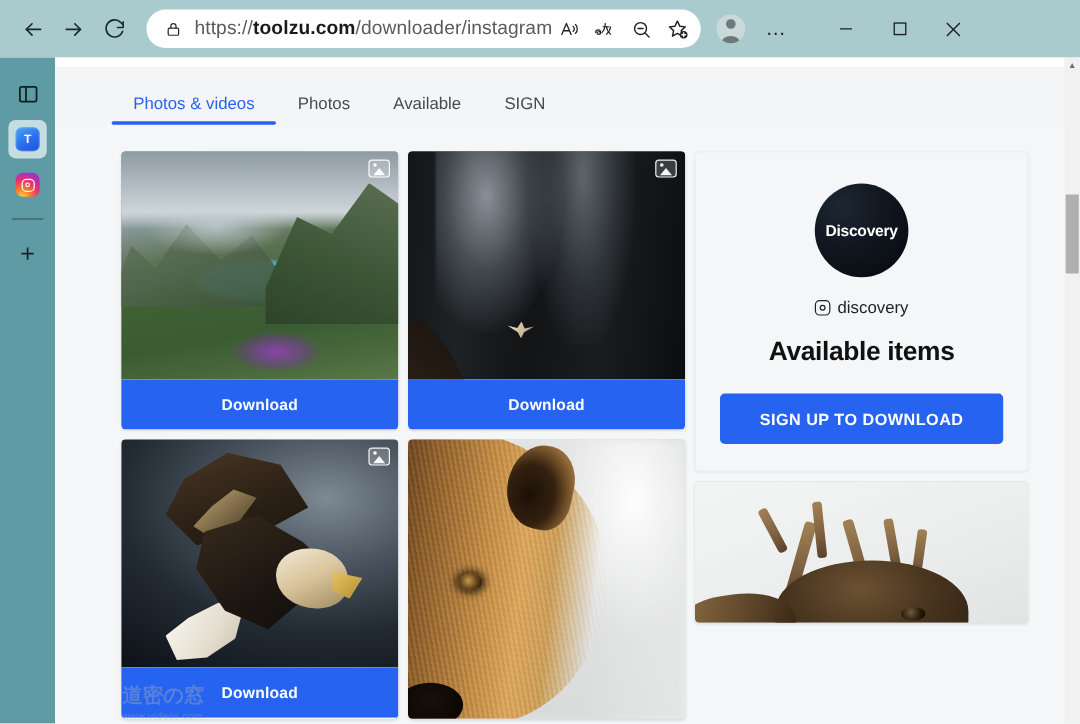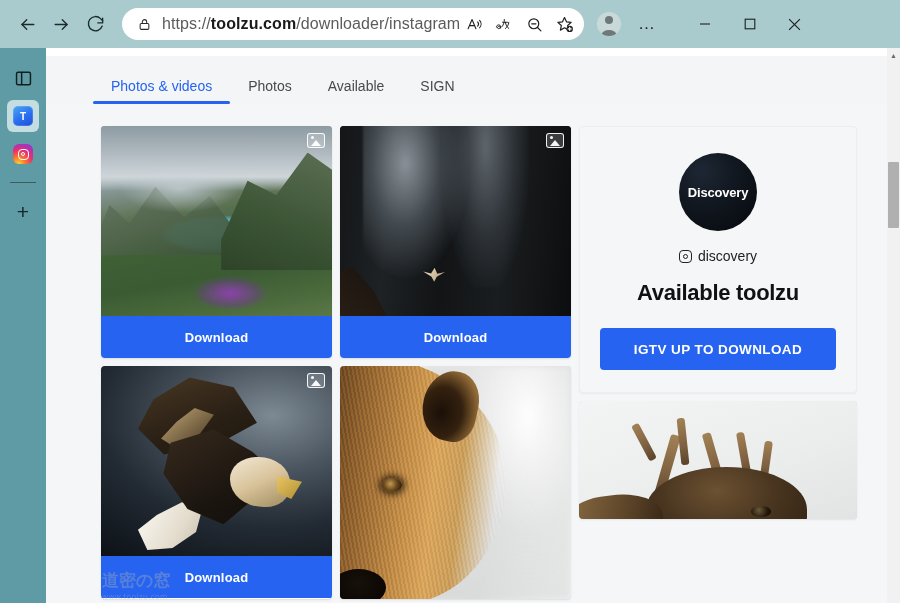--- a/index.html
+++ b/index.html
@@ -680,22 +680,22 @@
             <div class="info-card">
               <div class="ava">
                 <span class="ava-text">Discovery</span>
               </div>
               <div class="handle">
                 <span class="ig-glyph">
                     <i></i>
                   </span>
                 <span>discovery</span>
               </div>
-              <div class="avail-title">Available toolzu</div>
-              <div class="signup-btn">IGTV UP TO DOWNLOAD</div>
+              <div class="avail-title">Available items</div>
+              <div class="signup-btn">SIGN UP TO DOWNLOAD</div>
             </div>
 
             <div class="deer-card">
               <div class="thumb" style="height:118px">
                 <div class="img-deer">
                   <div class="antler" style="left:30%;bottom:16%;width:3.5%;height:56%;transform:rotate(16deg);"></div>
                   <div class="antler" style="left:22%;bottom:48%;width:3%;height:34%;transform:rotate(-28deg);"></div>
                   <div class="antler" style="left:36%;bottom:46%;width:3%;height:40%;transform:rotate(-6deg);"></div>
                   <div class="antler" style="left:47%;bottom:22%;width:3.4%;height:52%;transform:rotate(-16deg);"></div>
                   <div class="antler" style="left:58%;bottom:34%;width:3%;height:40%;transform:rotate(-10deg);"></div>
@@ -713,18 +713,18 @@
 
       <div class="scrollbar">
         <div class="sb-arrow">▲</div>
         <div class="sb-track">
           <div class="sb-thumb"></div>
         </div>
       </div>
 
       <div class="watermark">
         <div class="wm-row1">道密の窓</div>
-        <div class="wm-row2">www.toolzu.com</div>
+        <div class="wm-row2">www.videos.com</div>
       </div>
 
     </div>
   </div>
 </div>
 
 </body></html>

